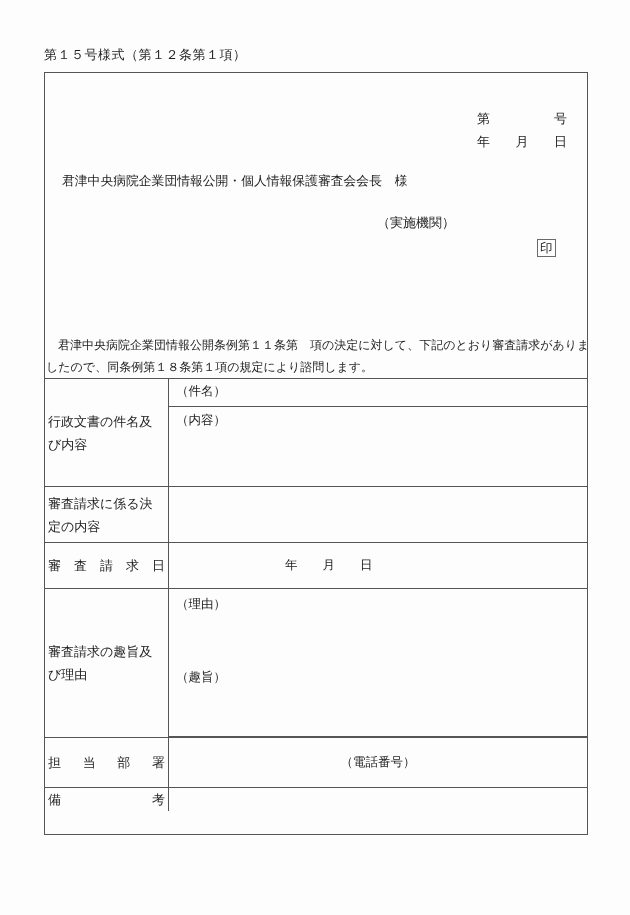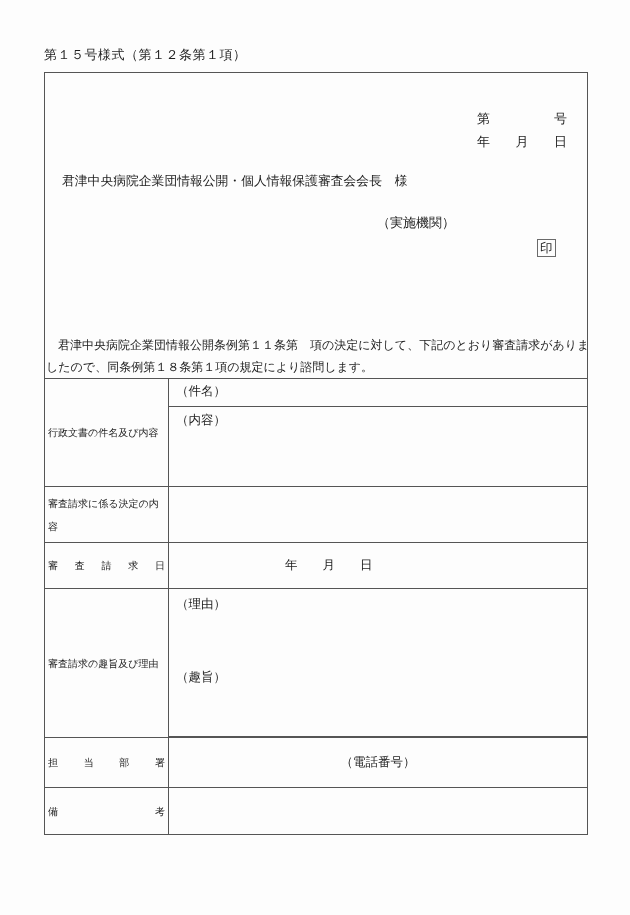--- a/index.html
+++ b/index.html
@@ -105,30 +105,30 @@
     display: flex;
     box-sizing: border-box;
     border-bottom: 1px solid #555;
   }
   .t-row.last { border-bottom: none; }
   .row-docname  { height: 108px; }
   .row-decision { height: 56px; }
   .row-reqdate  { height: 46px; gap: 28px; }
   .row-purpose  { height: 149px; }
   .row-dept     { height: 50px; }
-  .row-remarks  { height: 46px; }
+  .row-remarks  { height: 46px; flex-direction: column; }
 
   .cell-label {
     width: 124px;
     box-sizing: border-box;
     border-right: 1px solid #555;
     display: flex;
     align-items: center;
     padding: 0 3px;
-    font-size: 10px;
+    font-size: 13px;
     line-height: 23px;
   }
   .label-text { width: 100%; }
   .label-justify {
     width: 100%;
     text-align: justify;
     text-align-last: justify;
   }
   .cell-value {
     flex: 1;

